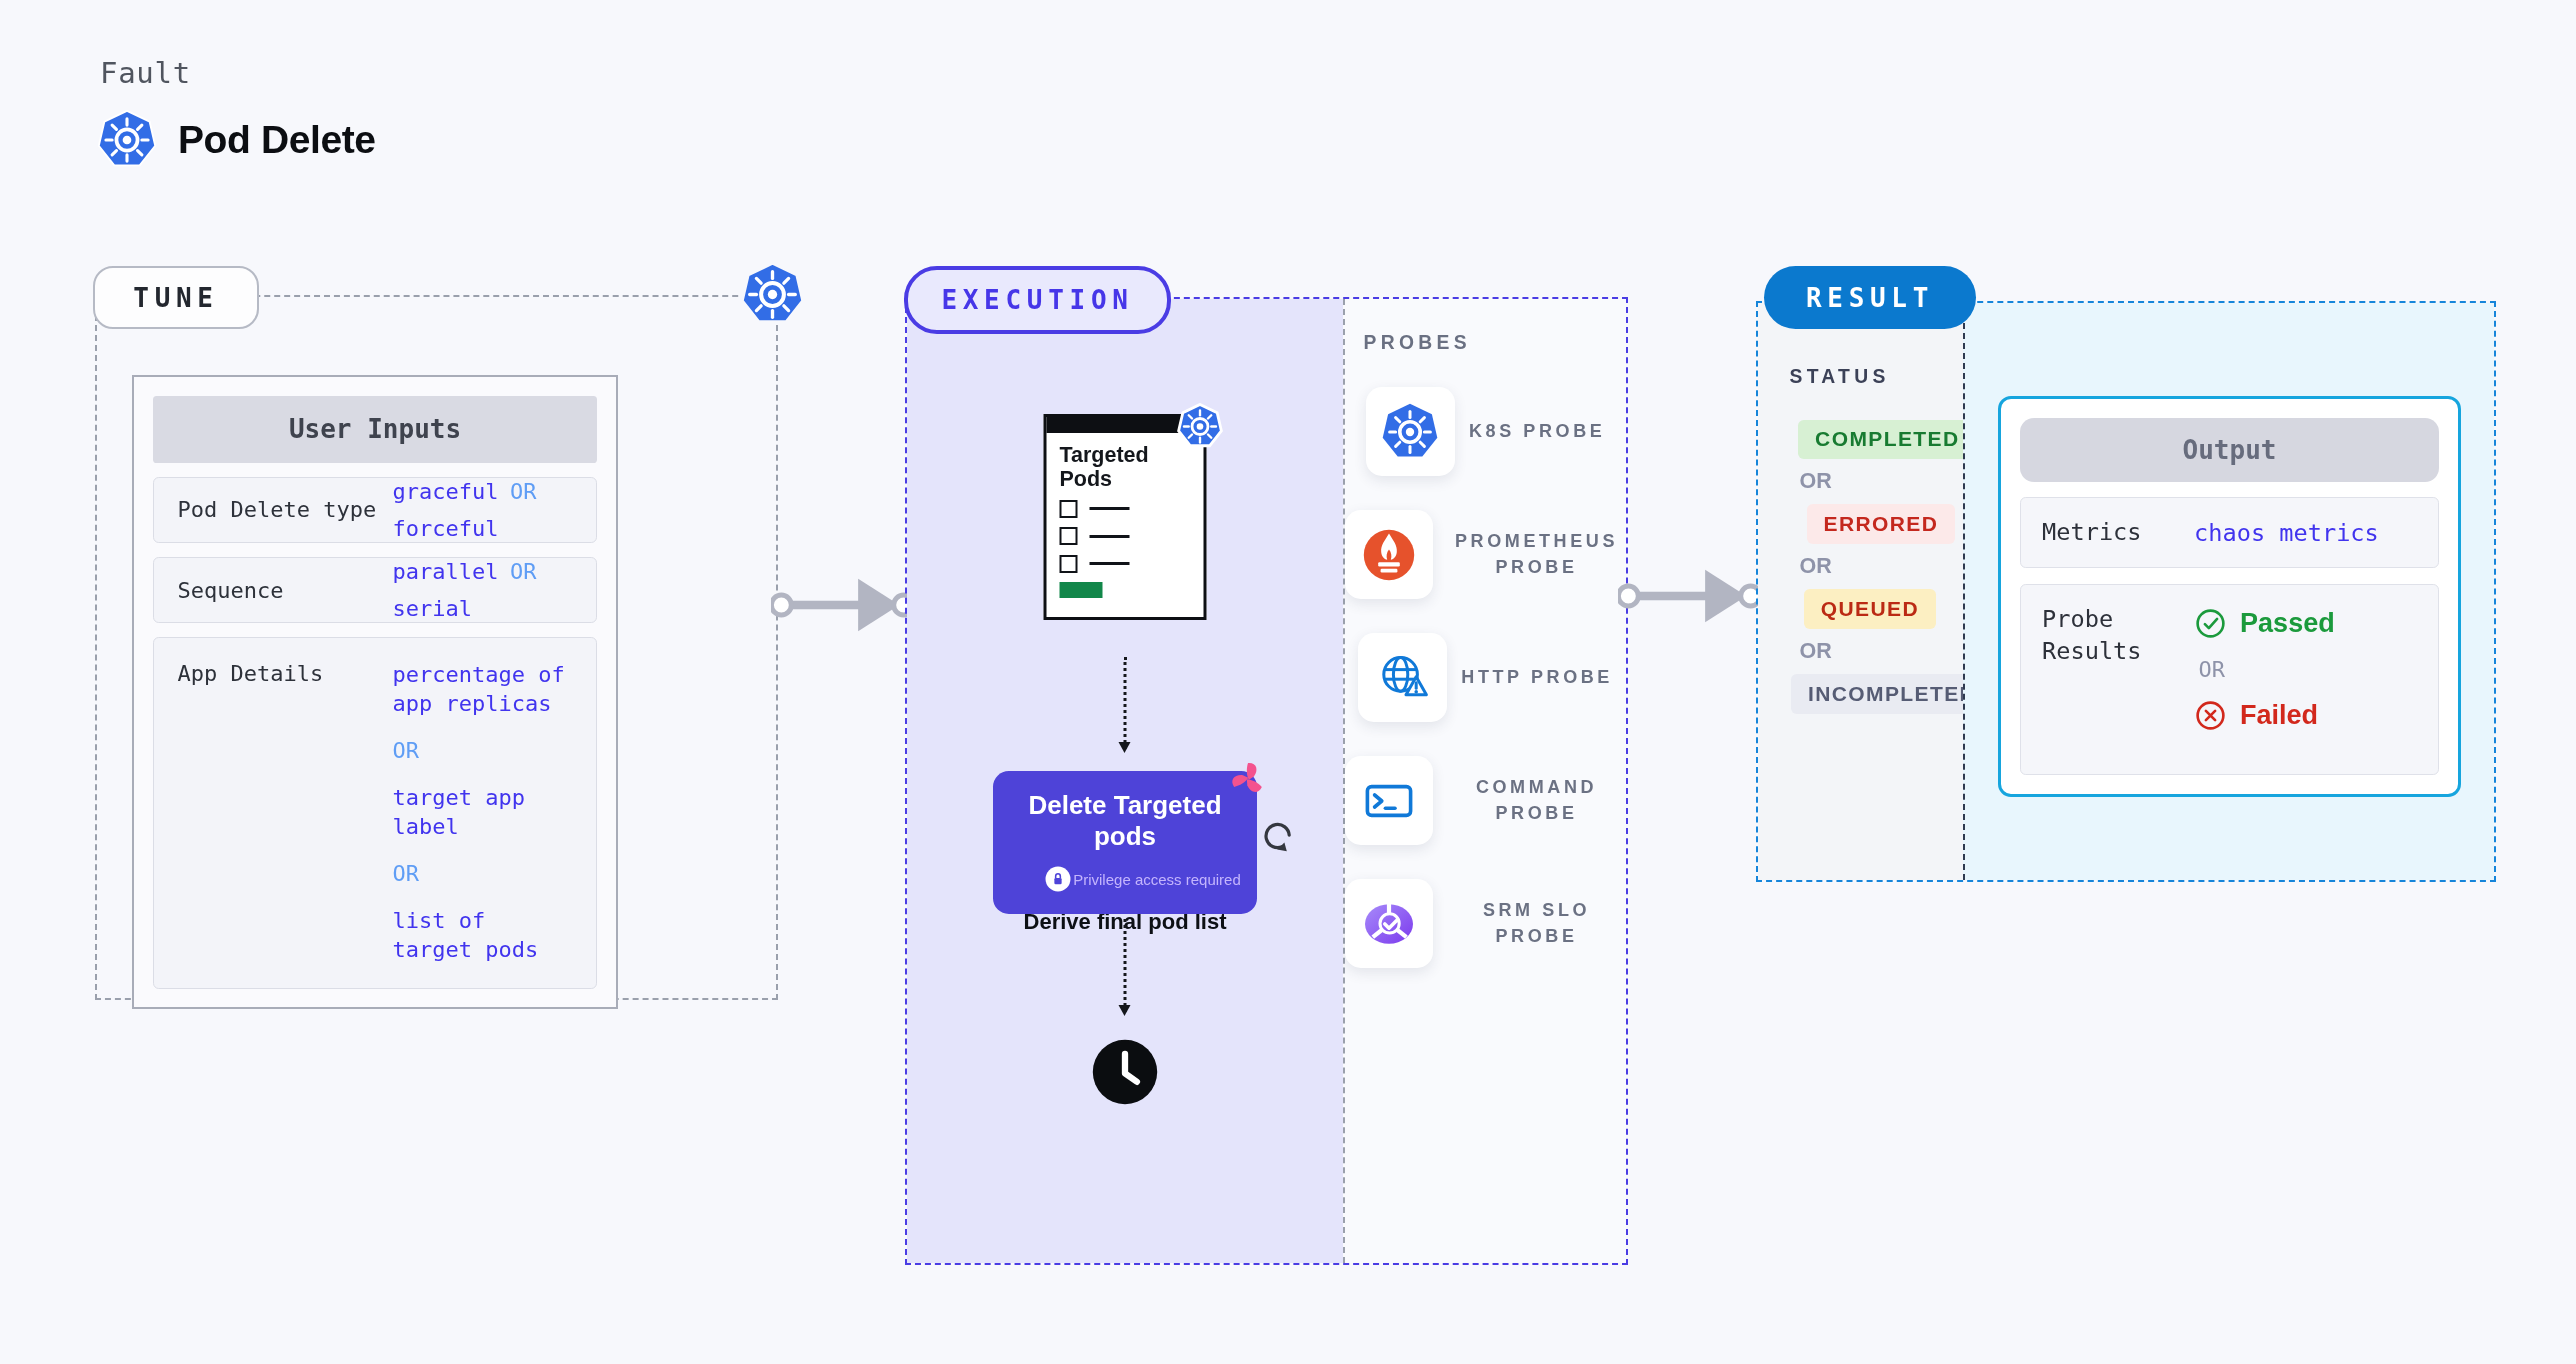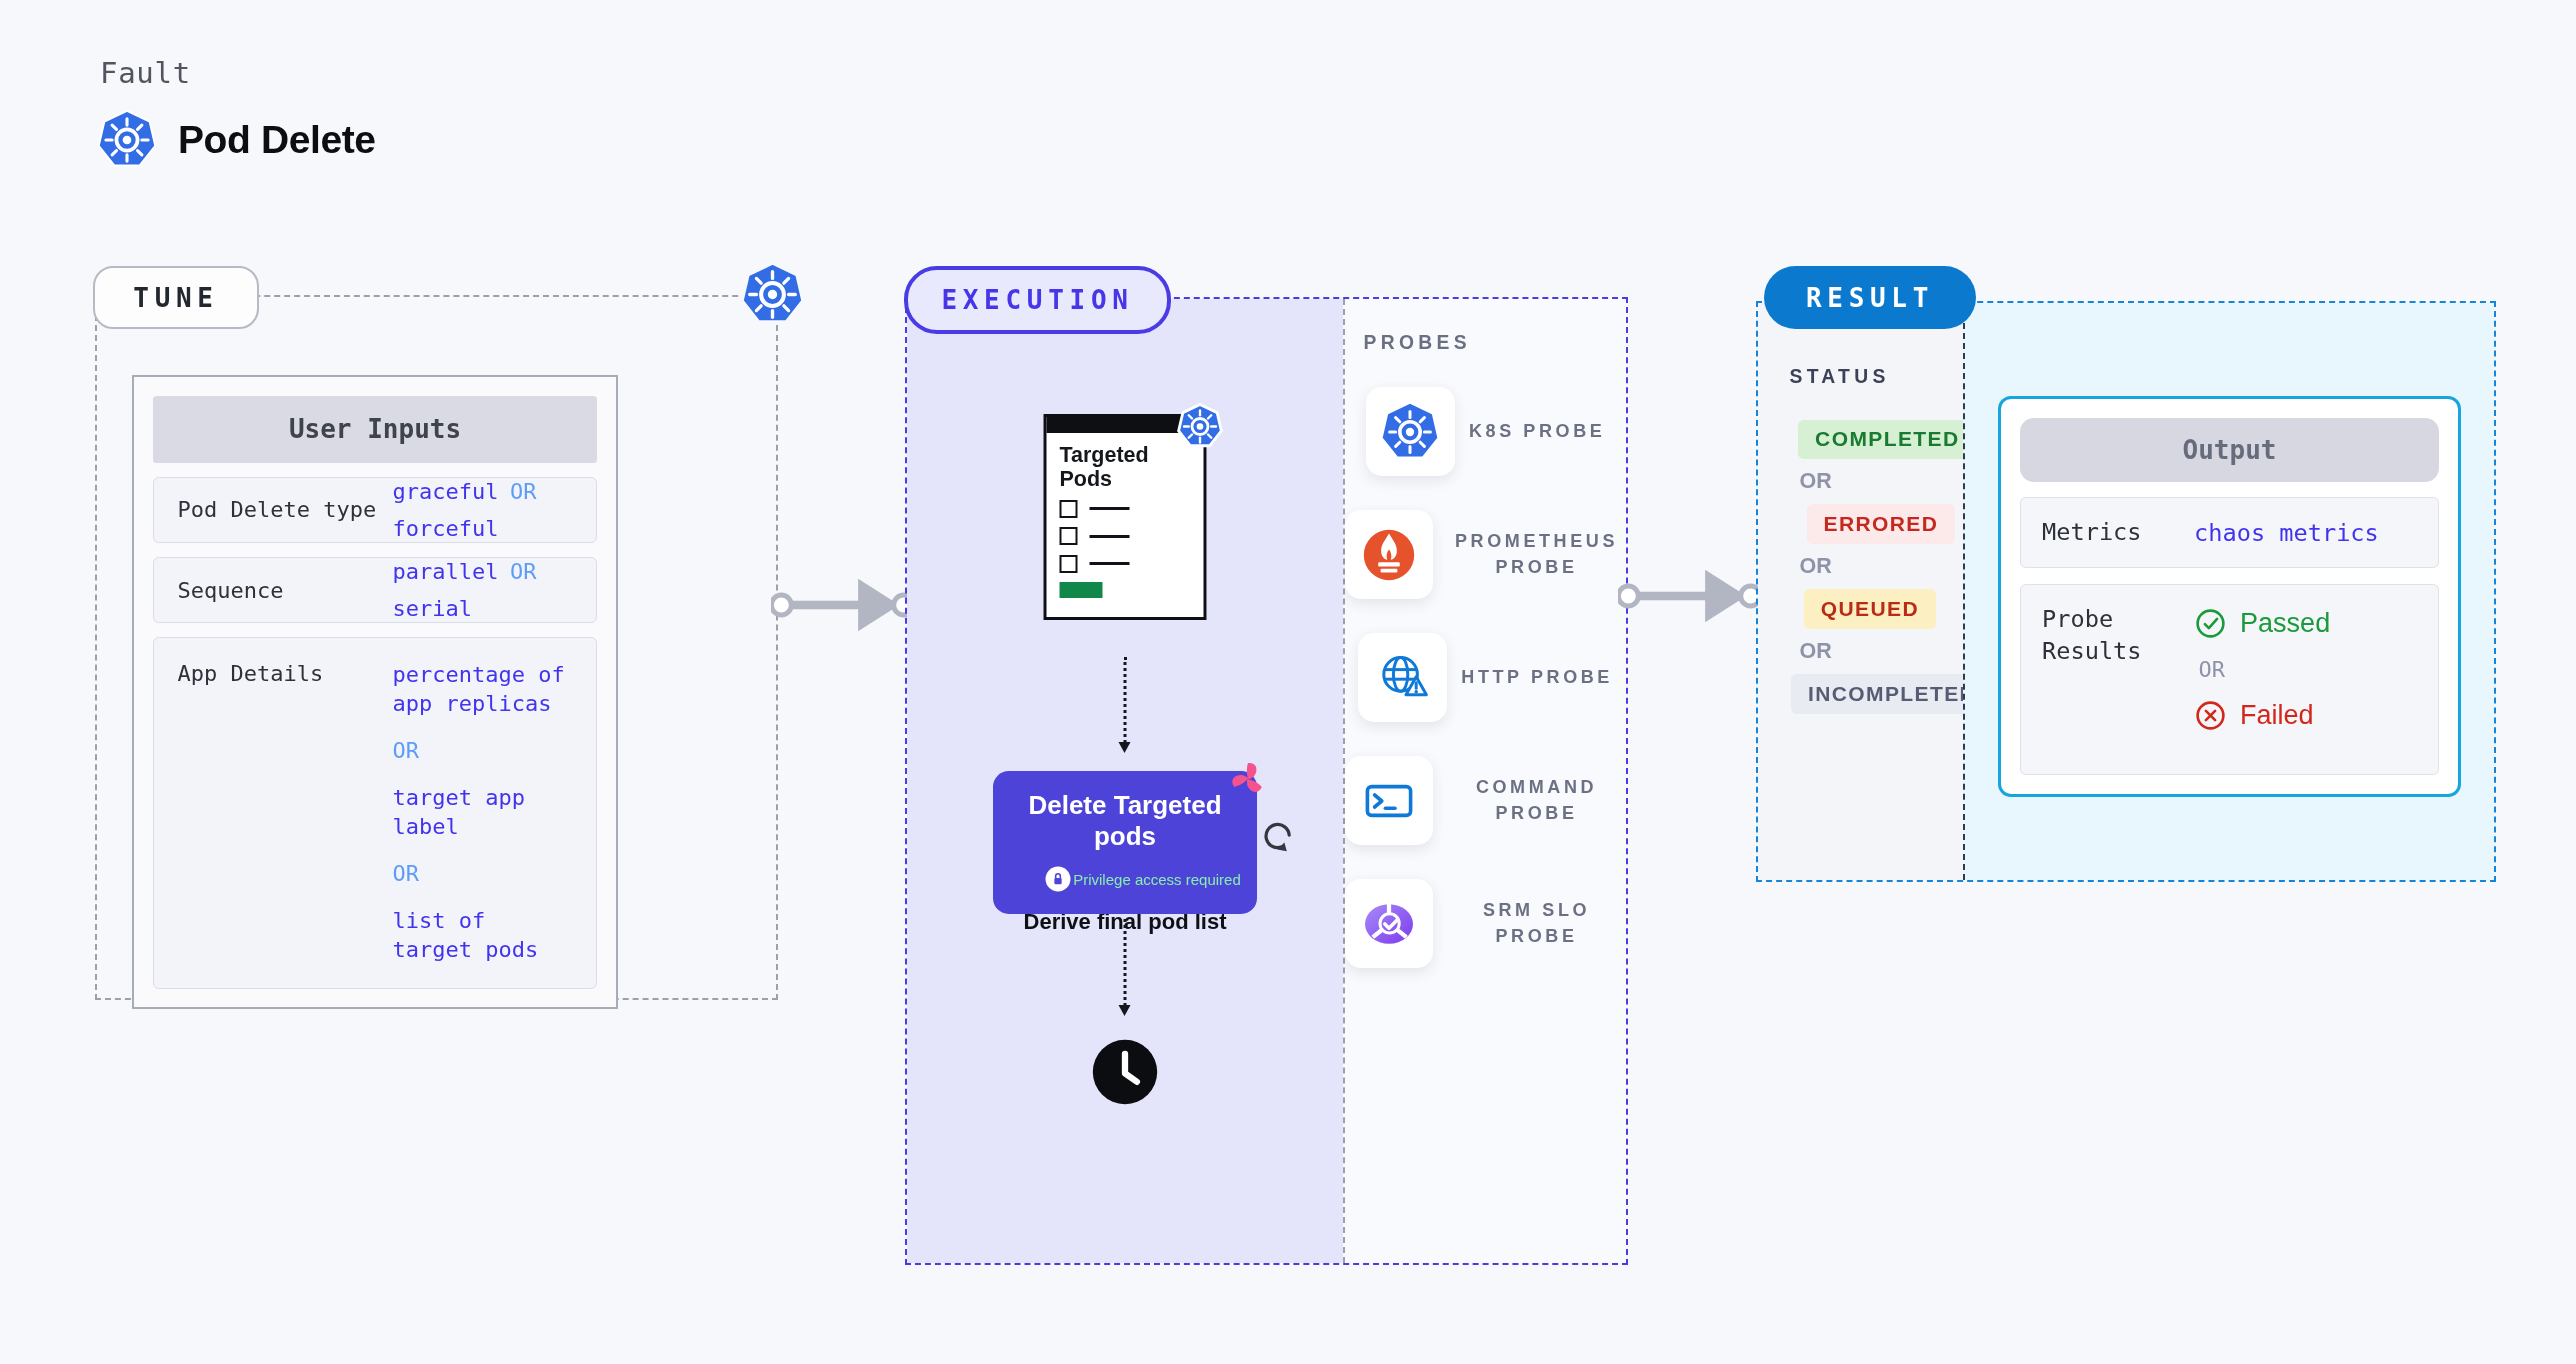--- a/index.html
+++ b/index.html
@@ -71,21 +71,21 @@
   .dotted-arrow::after{content:'';position:absolute;bottom:-10px;left:-8.2px;
     border:6.4px solid transparent;border-top:11.5px solid #15171c;}
   .da1{top:358px;height:92px;}
   .da2{top:620px;height:93px;}
 
   .delete-card{position:absolute;left:50%;transform:translateX(-50%);top:472px;width:264px;
     background:#4e43d8;border-radius:15.8px;color:#fff;text-align:center;padding:18.6px 0 21.5px 0;
     box-sizing:border-box;}
   .delete-card .card-title{font-size:26px;font-weight:700;line-height:1.2;width:215px;margin:0 auto;}
   .card-note{margin-top:14.3px;display:flex;align-items:center;justify-content:center;gap:2px;
-    font-size:15px;color:#86efac;padding-left:36px;}
+    font-size:15px;color:#c4b5fd;padding-left:36px;}
   .lock-badge{width:26px;height:26px;flex:none;}
   .card-badge{position:absolute;top:-13px;right:-11.5px;width:42px;height:42px;}
   .refresh{position:absolute;left:351px;top:517px;width:40px;height:40px;}
   .clock{position:absolute;left:50%;transform:translateX(-50%);top:738px;width:70px;height:70px;}
 
   .probes-title{margin:33px 0 0 18.6px;font-size:19.3px;font-weight:700;letter-spacing:4.3px;color:#6a7082;}
   .probes-list{margin-top:33px;display:flex;flex-direction:column;align-items:center;gap:34px;}
   .probe-item{display:flex;align-items:center;gap:14.3px;}
   .probe-card{width:89px;height:89px;background:#ffffff;border-radius:15.8px;
     box-shadow:0 4.3px 13px rgba(40,50,80,0.10);display:flex;align-items:center;justify-content:center;}
@@ -118,21 +118,21 @@
     justify-content:center;font-family:"DejaVu Sans Mono",monospace;font-size:26px;font-weight:600;color:#676c7d;}
   .output-row{margin-top:15.8px;background:#f5f6fa;border:1.4px solid #dfe1e9;border-radius:5.7px;
     padding:18.6px 21.5px;display:flex;font-family:"DejaVu Sans Mono",monospace;font-size:23.6px;color:#2d313a;
     box-sizing:border-box;}
   .output-row .o-label{width:152px;flex:none;line-height:1.35;}
   .o-value{color:#4134ee;}
   .metrics-row{align-items:center;min-height:69px;}
   .results-row{min-height:191px;}
   .results-col{display:flex;flex-direction:column;gap:17px;padding-top:2.9px;}
   .res-line{display:flex;align-items:center;gap:13px;font-family:"Liberation Sans",sans-serif;
-    font-size:27px;font-weight:400;}
+    font-size:27px;font-weight:700;}
   .res-line svg{width:33px;height:33px;flex:none;}
   .res-passed{color:#1b9a3c;}
   .res-failed{color:#d2281c;}
   .res-or{font-size:22px;color:#8e93a9;margin-left:4.3px;}
 </style>
 </head>
 <body>
 
 <div class="fault-kicker">Fault</div>
 <div class="header-row">

